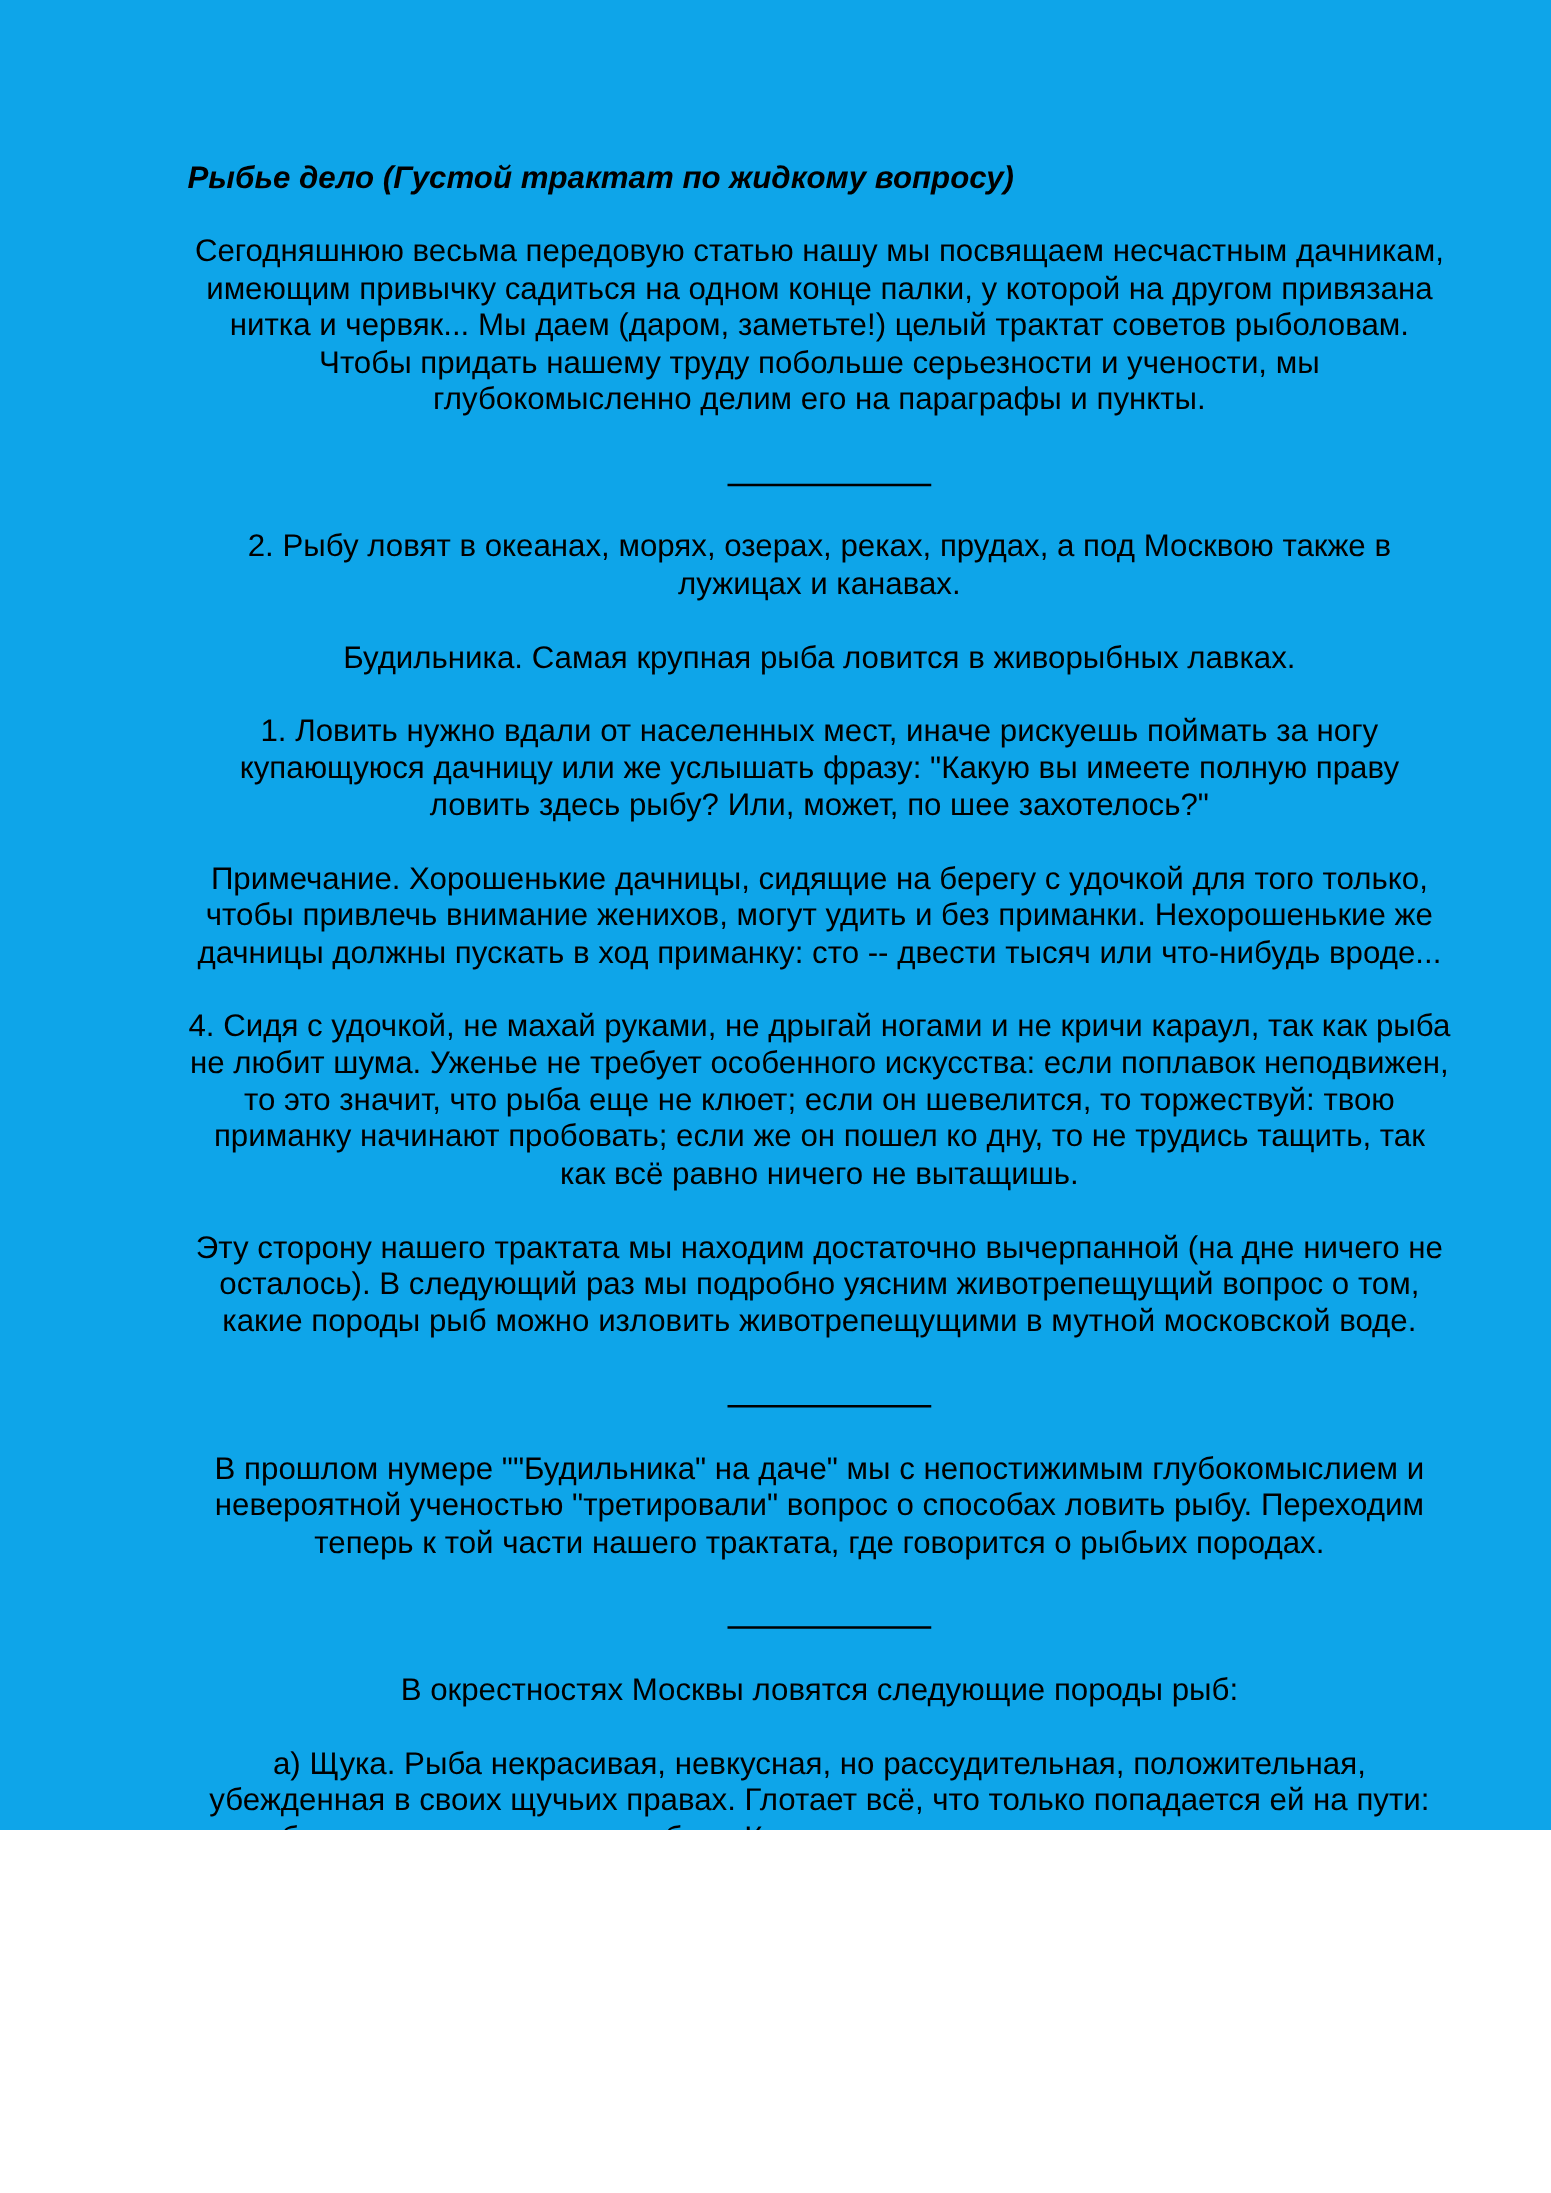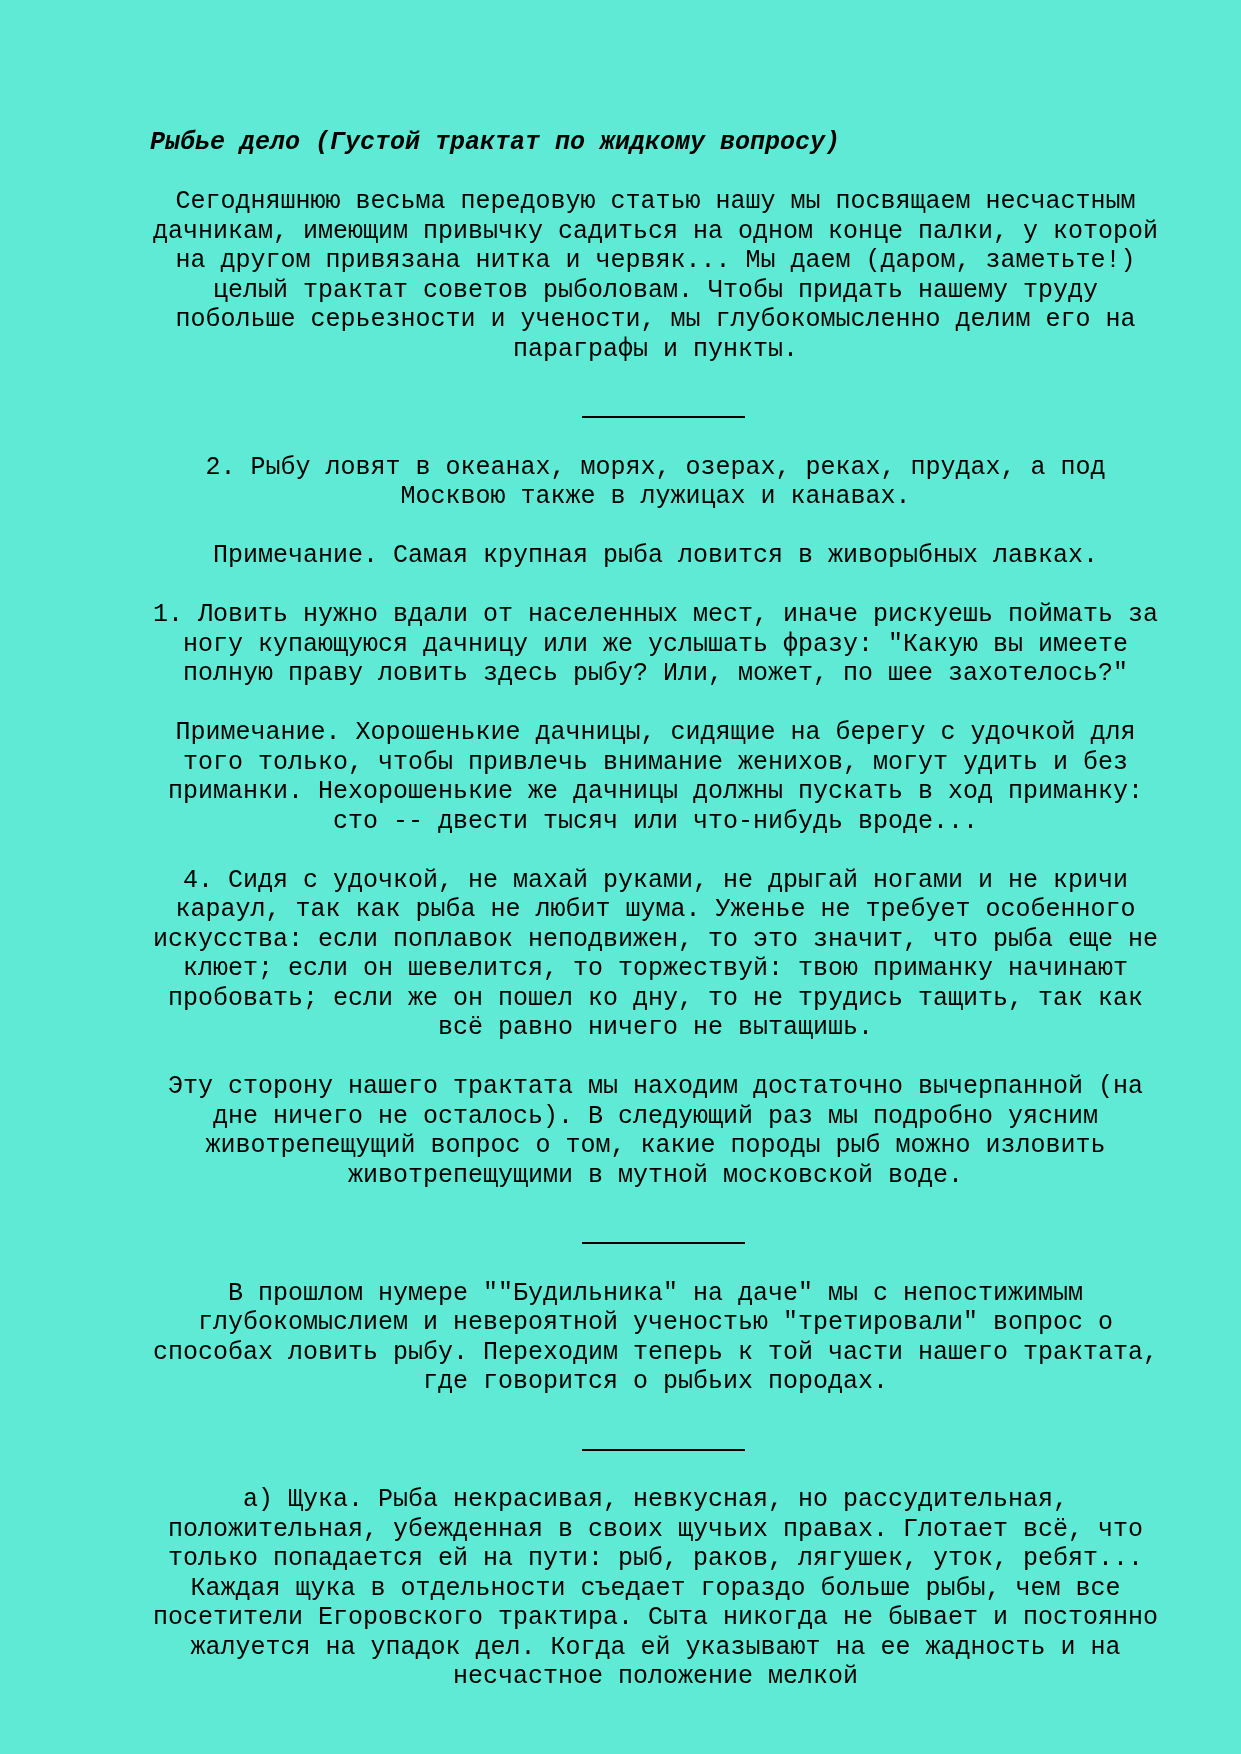--- a/index.html
+++ b/index.html
@@ -3,27 +3,27 @@
 <meta charset="utf-8">
 <style>
   html, body {
     margin: 0;
     padding: 0;
     background: #ffffff;
   }
   .page {
     position: relative;
     width: 1241px;
-    height: 1754px;
+    height: 1464px;
     margin: 0 auto;
-    background: #5eead4;
+    background: #0ea5e9;
     box-sizing: border-box;
     padding: 128px 80px 40px 150px;
     color: #000000;
-    font-family: Liberation Mono, monospace;
+    font-family: Liberation Sans, sans-serif;
     font-size: 25px;
     line-height: 29.5px;
     overflow: hidden;
   }
   .doc-title {
     font-weight: bold;
     font-style: italic;
     margin: 0 0 29.5px 0;
   }
   .para {
@@ -54,37 +54,38 @@
   <p class="doc-title">Рыбье дело (Густой трактат по жидкому вопросу)</p>
 
   <p class="para">Сегодняшнюю весьма передовую статью нашу мы посвящаем несчастным дачникам, имеющим привычку садиться на одном конце палки, у которой на другом привязана нитка и червяк... Мы даем (даром, заметьте!) целый трактат советов рыболовам. Чтобы придать нашему труду побольше серьезности и учености, мы глубокомысленно делим его на параграфы и пункты.</p>
 
   <div class="divider">
     <span class="divider-line"></span>
   </div>
 
   <p class="para">2. Рыбу ловят в океанах, морях, озерах, реках, прудах, а под Москвою также в лужицах и канавах.</p>
 
-  <p class="para">Примечание. Самая крупная рыба ловится в живорыбных лавках.</p>
+  <p class="para">Будильника. Самая крупная рыба ловится в живорыбных лавках.</p>
 
   <p class="para">1. Ловить нужно вдали от населенных мест, иначе рискуешь поймать за ногу купающуюся дачницу или же услышать фразу: "Какую вы имеете полную праву ловить здесь рыбу? Или, может, по шее захотелось?"</p>
 
 
   <p class="para">Примечание. Хорошенькие дачницы, сидящие на берегу с удочкой для того только, чтобы привлечь внимание женихов, могут удить и без приманки. Нехорошенькие же дачницы должны пускать в ход приманку: сто -- двести тысяч или что-нибудь вроде...</p>
 
   <p class="para">4. Сидя с удочкой, не махай руками, не дрыгай ногами и не кричи караул, так как рыба не любит шума. Уженье не требует особенного искусства: если поплавок неподвижен, то это значит, что рыба еще не клюет; если он шевелится, то торжествуй: твою приманку начинают пробовать; если же он пошел ко дну, то не трудись тащить, так как всё равно ничего не вытащишь.</p>
 
   <p class="para">Эту сторону нашего трактата мы находим достаточно вычерпанной (на дне ничего не осталось). В следующий раз мы подробно уясним животрепещущий вопрос о том, какие породы рыб можно изловить животрепещущими в мутной московской воде.</p>
 
   <div class="divider">
     <span class="divider-line"></span>
   </div>
 
   <p class="para">В прошлом нумере ""Будильника" на даче" мы с непостижимым глубокомыслием и невероятной ученостью "третировали" вопрос о способах ловить рыбу. Переходим теперь к той части нашего трактата, где говорится о рыбьих породах.</p>
 
   <div class="divider">
     <span class="divider-line"></span>
   </div>
 
+  <p class="para">В окрестностях Москвы ловятся следующие породы рыб:</p>
 
   <p class="para">а) Щука. Рыба некрасивая, невкусная, но рассудительная, положительная, убежденная в своих щучьих правах. Глотает всё, что только попадается ей на пути: рыб, раков, лягушек, уток, ребят... Каждая щука в отдельности съедает гораздо больше рыбы, чем все посетители Егоровского трактира. Сыта никогда не бывает и постоянно жалуется на упадок дел. Когда ей указывают на ее жадность и на несчастное положение мелкой</p>
 
 </div>
 
 </body></html>

